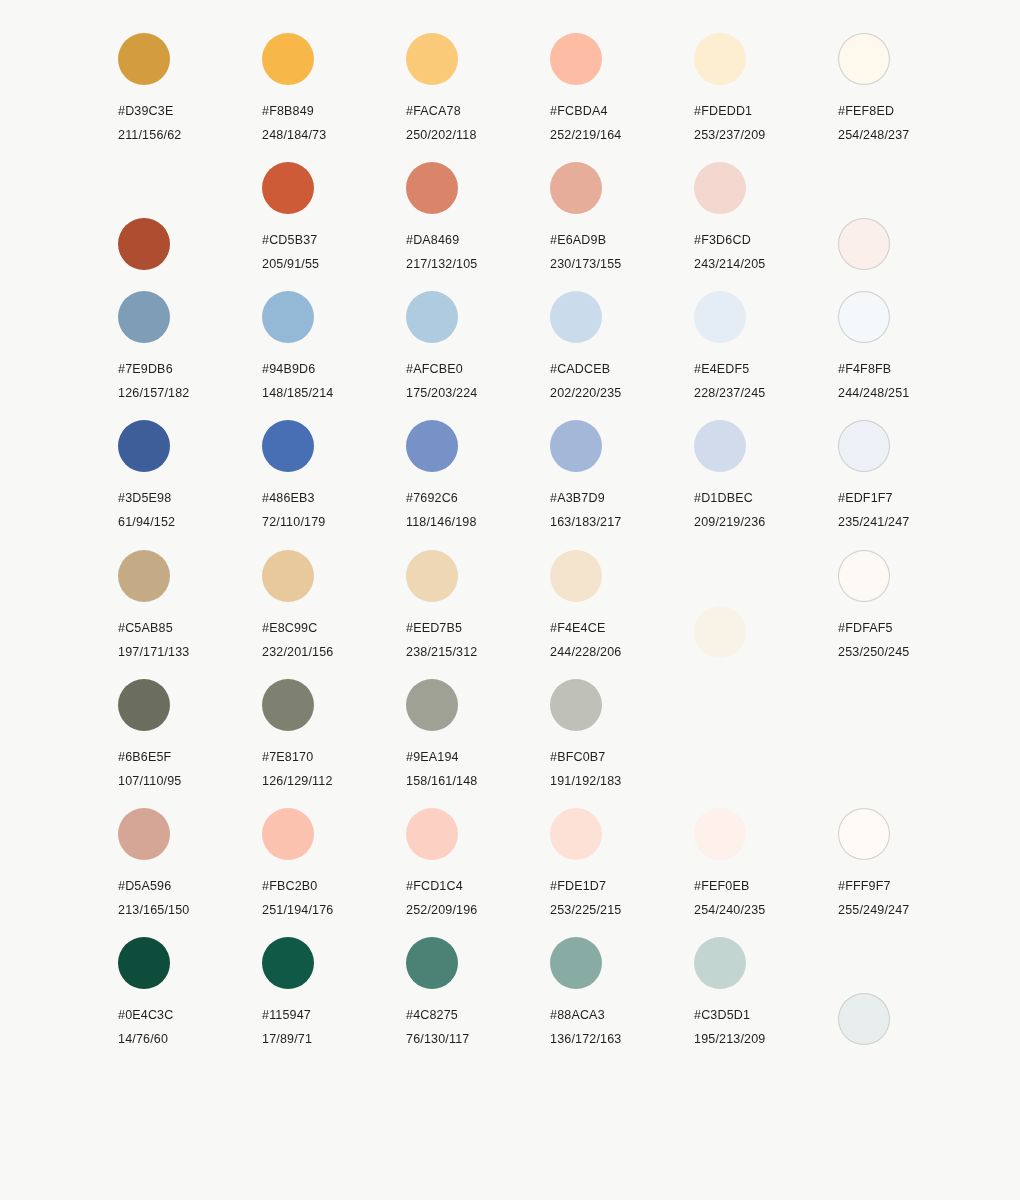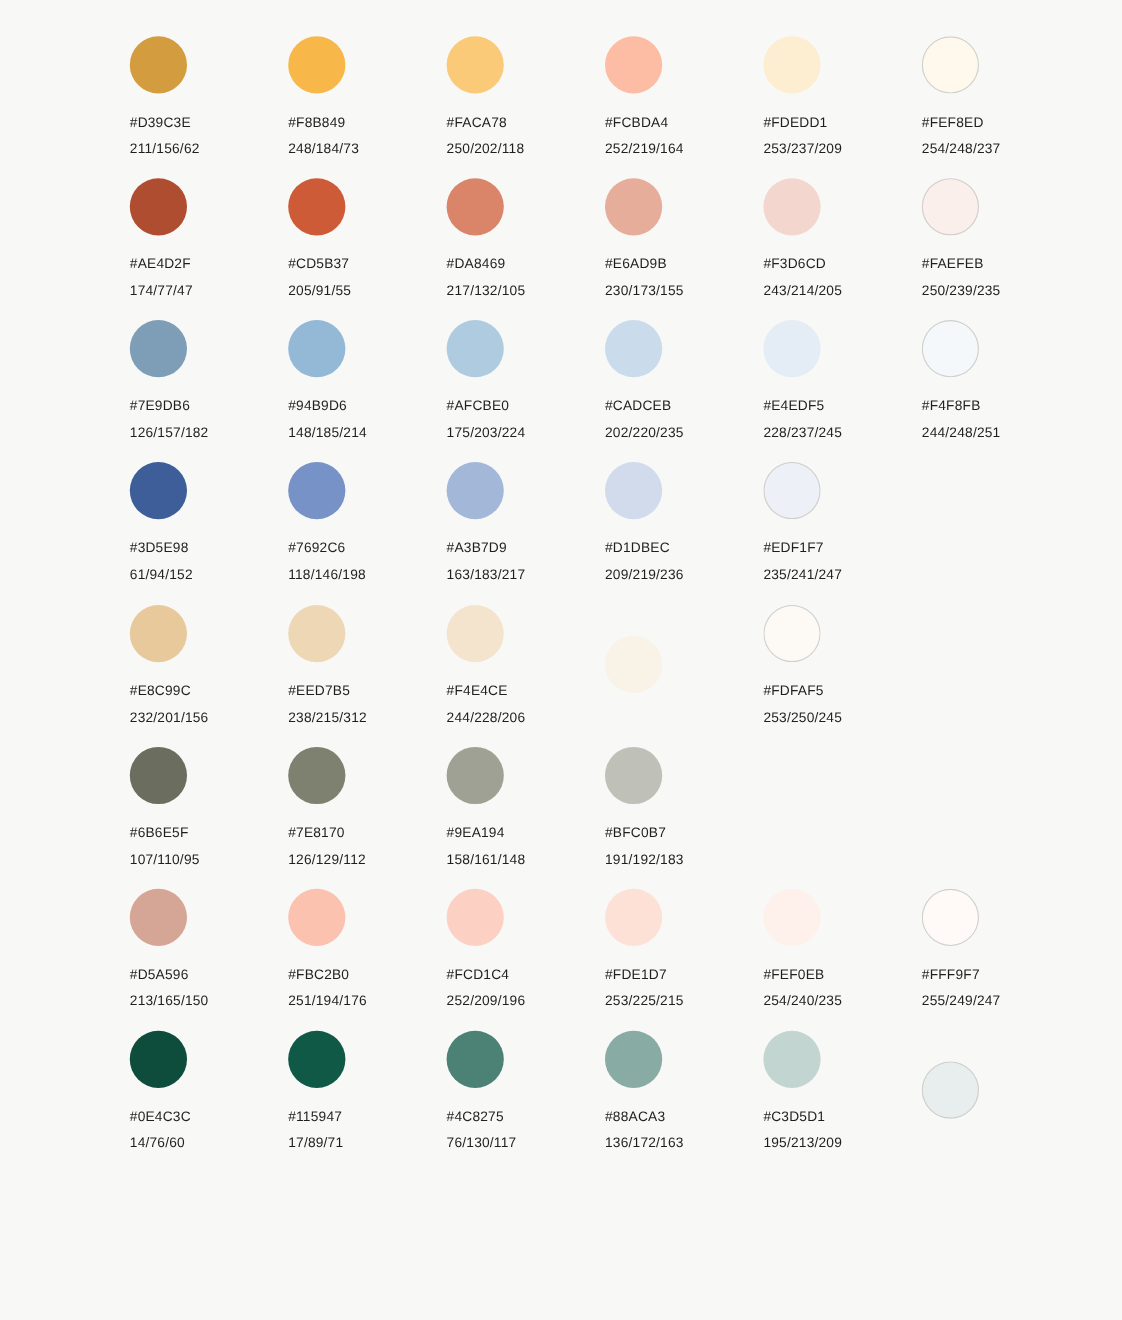--- a/index.html
+++ b/index.html
@@ -25,21 +25,21 @@
 
   .group {
     display: block;
   }
   .group + .group {
     margin-top: 22px;
   }
 
   .row {
     display: flex;
-    align-items: center;
+    align-items: flex-end;
   }
   .row + .row {
     margin-top: 21px;
   }
 
   .swatch {
     width: 144px;
     flex: 0 0 144px;
     box-sizing: border-box;
   }
@@ -121,24 +121,20 @@
           <span class="chip bordered" style="background: rgb(254, 248, 237);"></span>
           <div class="meta">
             <div class="hex">#FEF8ED</div>
             <div class="rgb">254/248/237</div>
           </div>
         </div>
       </div>
       <div class="row">
         <div class="swatch">
           <span class="chip" style="background: rgb(174, 77, 47);"></span>
-          <div class="meta">
-            <div class="hex">#AE4D2F</div>
-            <div class="rgb">174/77/47</div>
-          </div>
         </div>
         <div class="swatch">
           <span class="chip" style="background: rgb(205, 91, 55);"></span>
           <div class="meta">
             <div class="hex">#CD5B37</div>
             <div class="rgb">205/91/55</div>
           </div>
         </div>
         <div class="swatch">
           <span class="chip" style="background: rgb(218, 132, 105);"></span>
@@ -156,24 +152,20 @@
         </div>
         <div class="swatch">
           <span class="chip" style="background: rgb(243, 214, 205);"></span>
           <div class="meta">
             <div class="hex">#F3D6CD</div>
             <div class="rgb">243/214/205</div>
           </div>
         </div>
         <div class="swatch">
           <span class="chip bordered" style="background: rgb(250, 239, 235);"></span>
-          <div class="meta">
-            <div class="hex">#FAEFEB</div>
-            <div class="rgb">250/239/235</div>
-          </div>
         </div>
       </div>
       <div class="row">
         <div class="swatch">
           <span class="chip" style="background: rgb(126, 157, 182);"></span>
           <div class="meta">
             <div class="hex">#7E9DB6</div>
             <div class="rgb">126/157/182</div>
           </div>
         </div>
@@ -215,20 +207,27 @@
       </div>
       <div class="row">
         <div class="swatch">
           <span class="chip" style="background: rgb(61, 94, 152);"></span>
           <div class="meta">
             <div class="hex">#3D5E98</div>
             <div class="rgb">61/94/152</div>
           </div>
         </div>
         <div class="swatch">
+          <span class="chip" style="background: rgb(72, 110, 179);"></span>
+          <div class="meta">
+            <div class="hex">#486EB3</div>
+            <div class="rgb">72/110/179</div>
+          </div>
+        </div>
+        <div class="swatch">
           <span class="chip" style="background: rgb(118, 146, 198);"></span>
           <div class="meta">
             <div class="hex">#7692C6</div>
             <div class="rgb">118/146/198</div>
           </div>
         </div>
         <div class="swatch">
           <span class="chip" style="background: rgb(163, 183, 217);"></span>
           <div class="meta">
             <div class="hex">#A3B7D9</div>
@@ -247,20 +246,27 @@
           <div class="meta">
             <div class="hex">#EDF1F7</div>
             <div class="rgb">235/241/247</div>
           </div>
         </div>
       </div>
     </div>
     <div class="group">
       <div class="row">
         <div class="swatch">
+          <span class="chip" style="background: rgb(197, 171, 133);"></span>
+          <div class="meta">
+            <div class="hex">#C5AB85</div>
+            <div class="rgb">197/171/133</div>
+          </div>
+        </div>
+        <div class="swatch">
           <span class="chip" style="background: rgb(232, 201, 156);"></span>
           <div class="meta">
             <div class="hex">#E8C99C</div>
             <div class="rgb">232/201/156</div>
           </div>
         </div>
         <div class="swatch">
           <span class="chip" style="background: rgb(238, 215, 181);"></span>
           <div class="meta">
             <div class="hex">#EED7B5</div>

